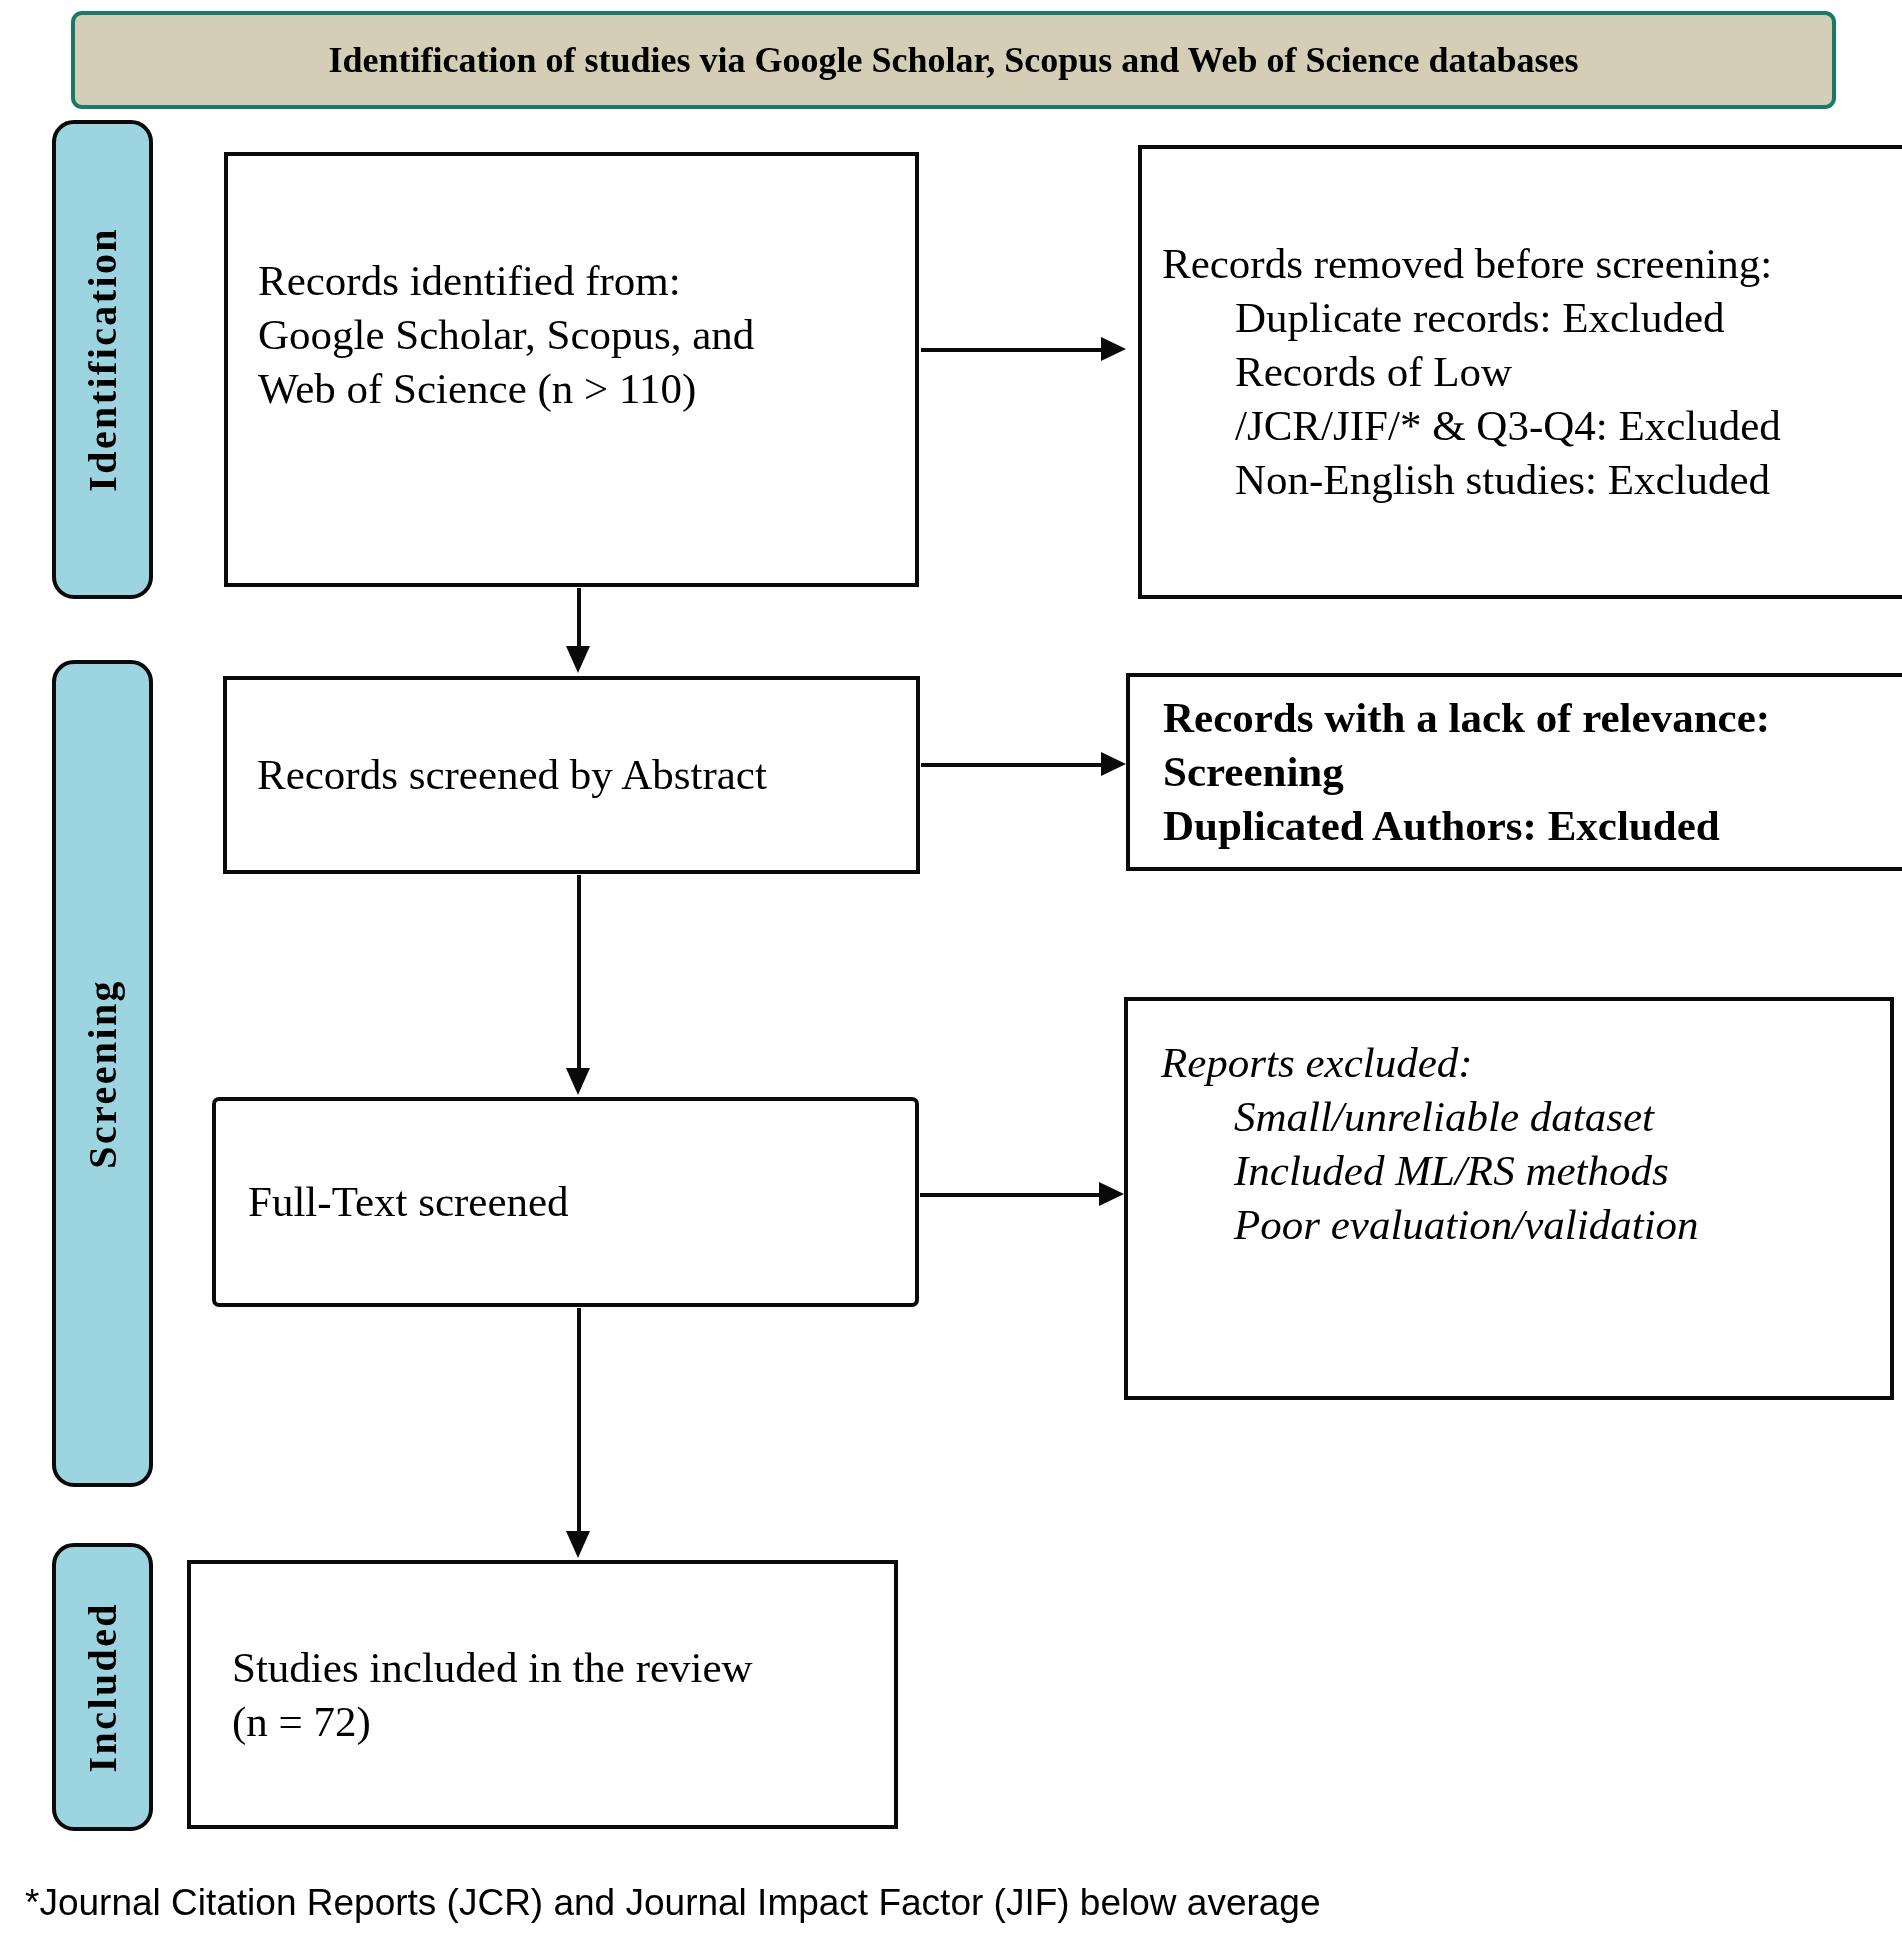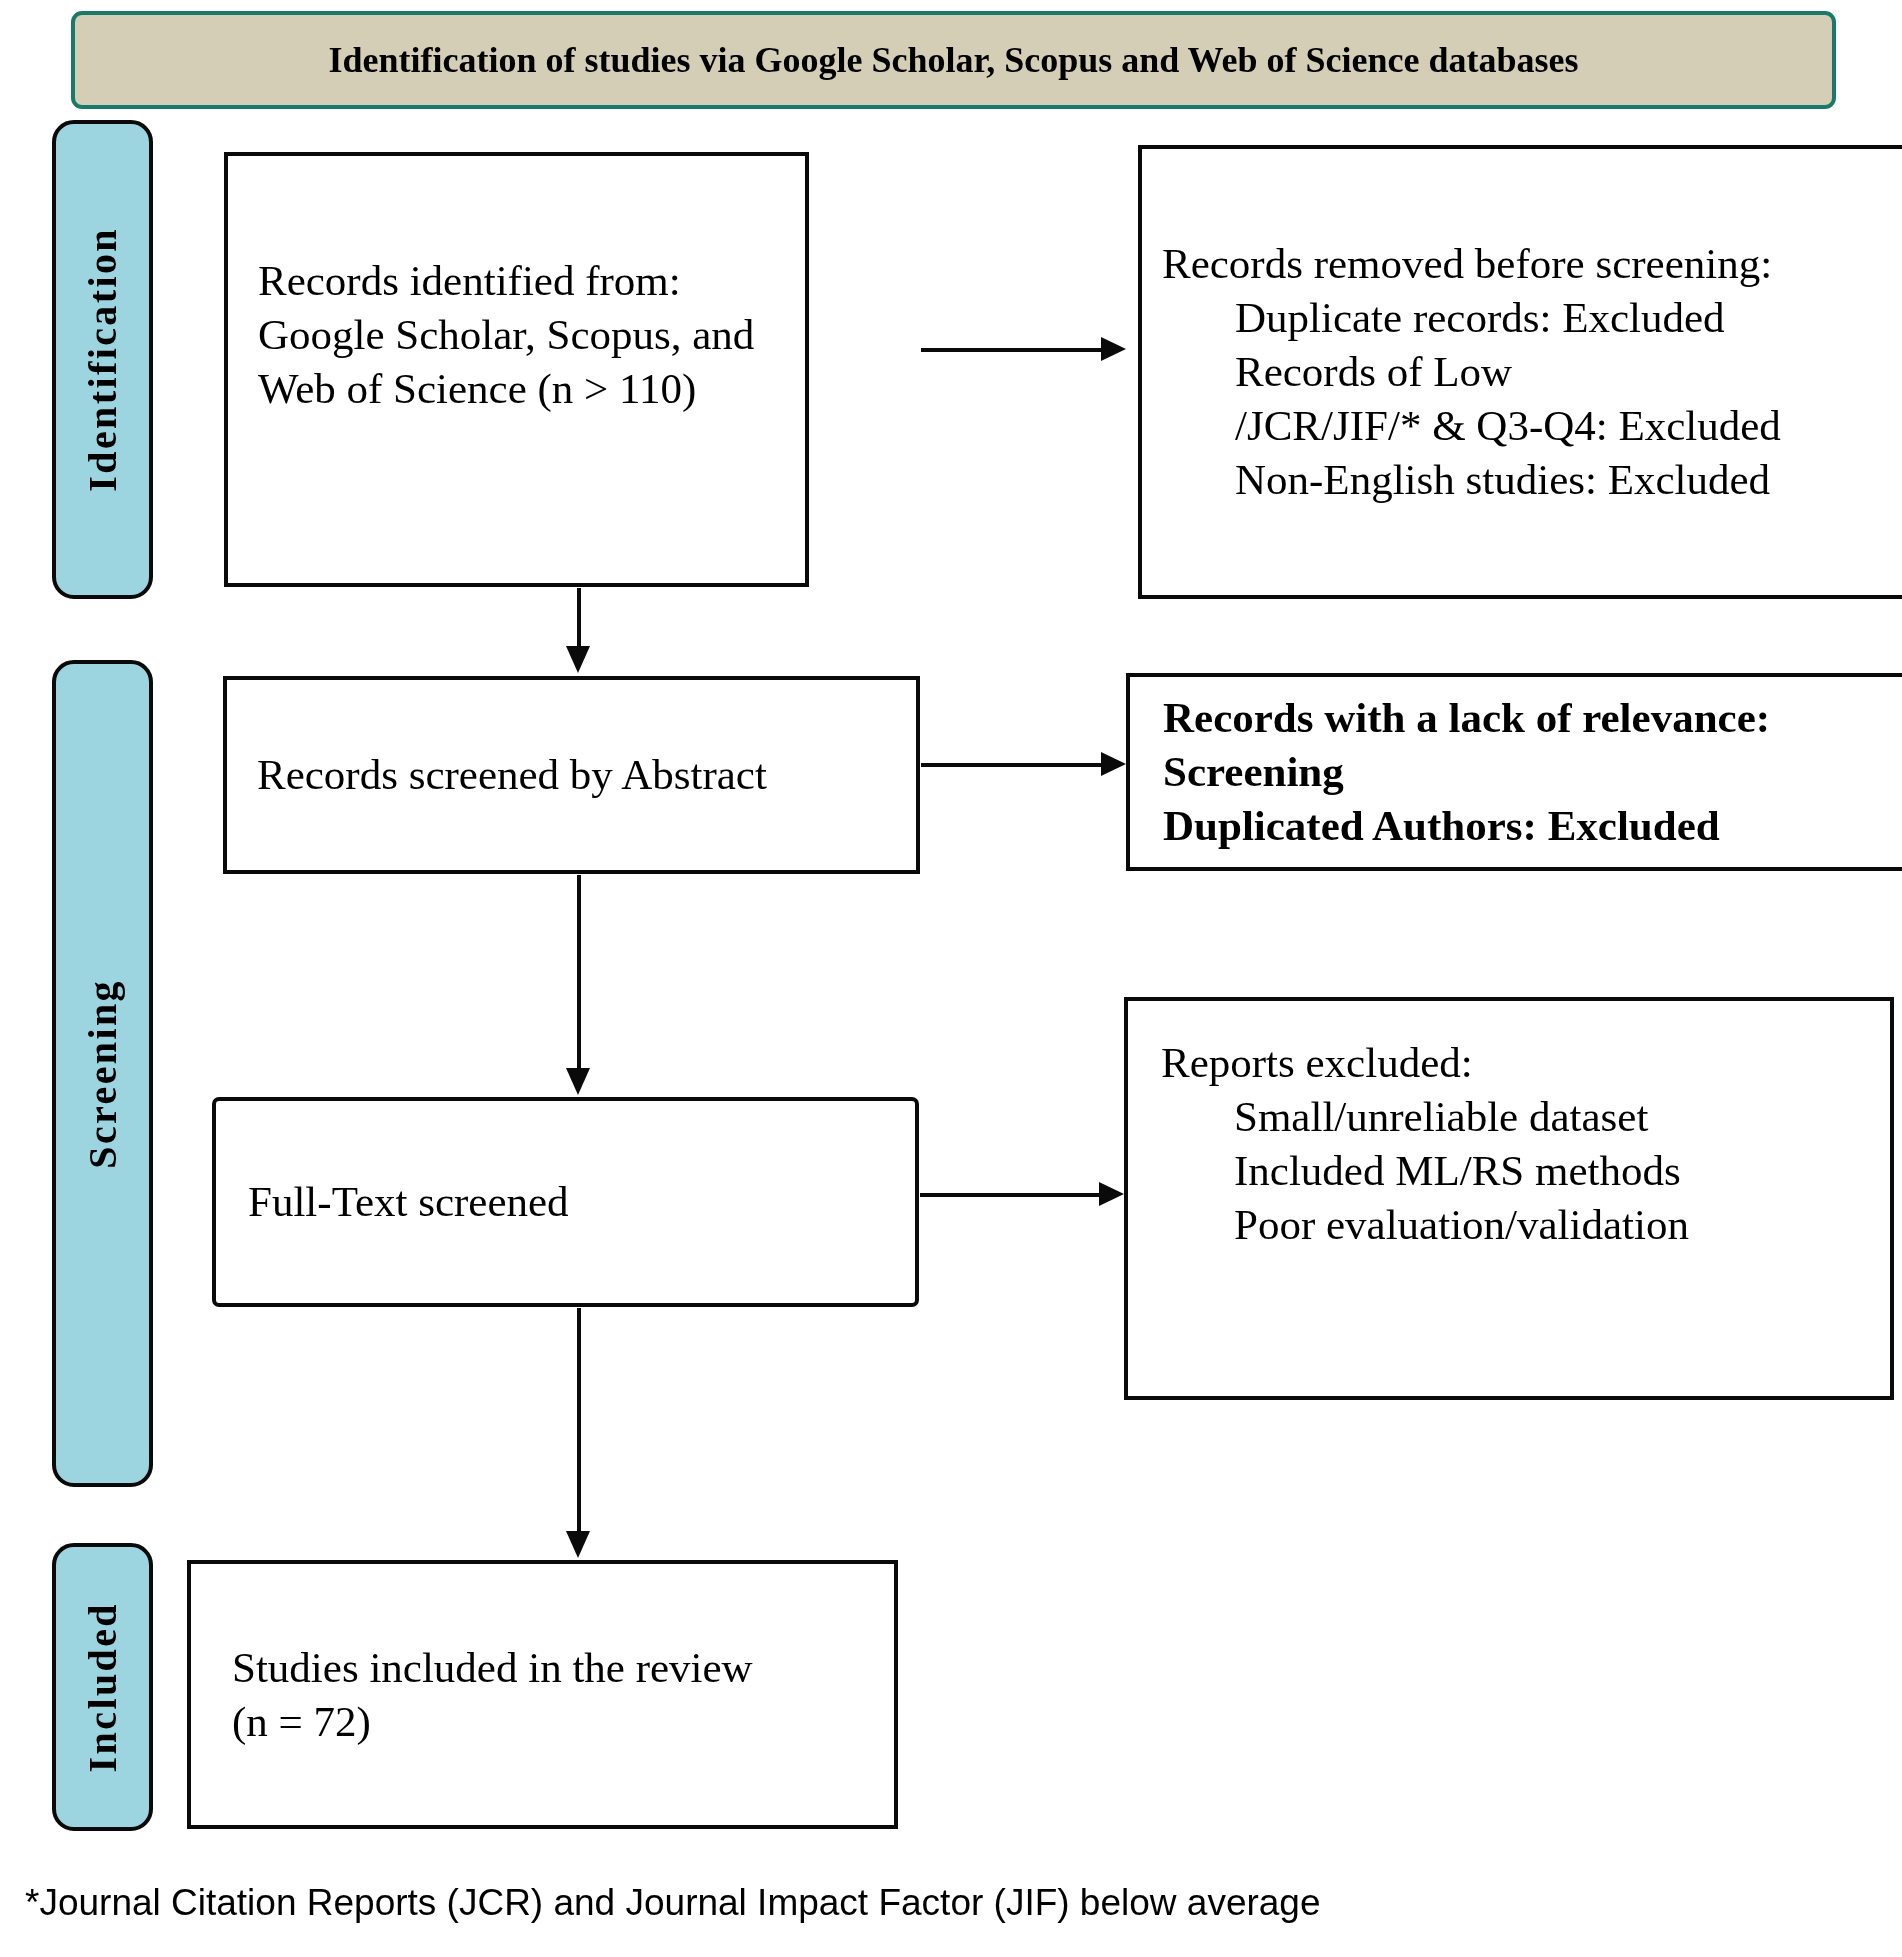--- a/index.html
+++ b/index.html
@@ -41,26 +41,26 @@
     white-space:nowrap;
   }
   
   .fbox{
     position:absolute;
     background:#ffffff;
     border:4px solid #0a0a0a;
     display:flex; flex-direction:column; justify-content:center;
     font-size:43px; line-height:54px;
   }
-  .box-identified{left:224px; top:152px; width:585px; height:435px; padding:0 24px 70px 30px;}
+  .box-identified{left:224px; top:152px; width:695px; height:435px; padding:0 24px 70px 30px;}
   .box-removed{left:1126px; top:145px; width:769px; height:454px; padding:0 16px 0 20px;margin-left:12px;}
   .box-abstract{left:223px; top:676px; width:697px; height:198px; padding:0 16px 0 30px;}
   .box-relevance{left:1126px; top:673px; width:857px; height:198px; padding:0 16px 0 33px;font-weight:bold;}
   .box-fulltext{left:212px; top:1097px; width:707px; height:210px; padding:0 0 0 32px;border-radius:7px;}
-  .box-reports{left:1124px; top:997px; width:770px; height:403px; padding:0 16px 109px 33px;}
+  .box-reports{left:1124px; top:997px; width:770px; height:403px; padding:0 16px 109px 33px;font-style:italic;}
   .box-included{left:187px; top:1560px; width:711px; height:269px; padding:0 16px 0 41px;}
   .indent{padding-left:73px;}
   
   .arrow-h{position:absolute; height:4px; background:#0a0a0a;}
   .arrow-h .head{
     position:absolute; right:-24px; top:-11px;
     width:0; height:0;
     border-left:25px solid #0a0a0a;
     border-top:12.6px solid transparent;
     border-bottom:12.6px solid transparent;

